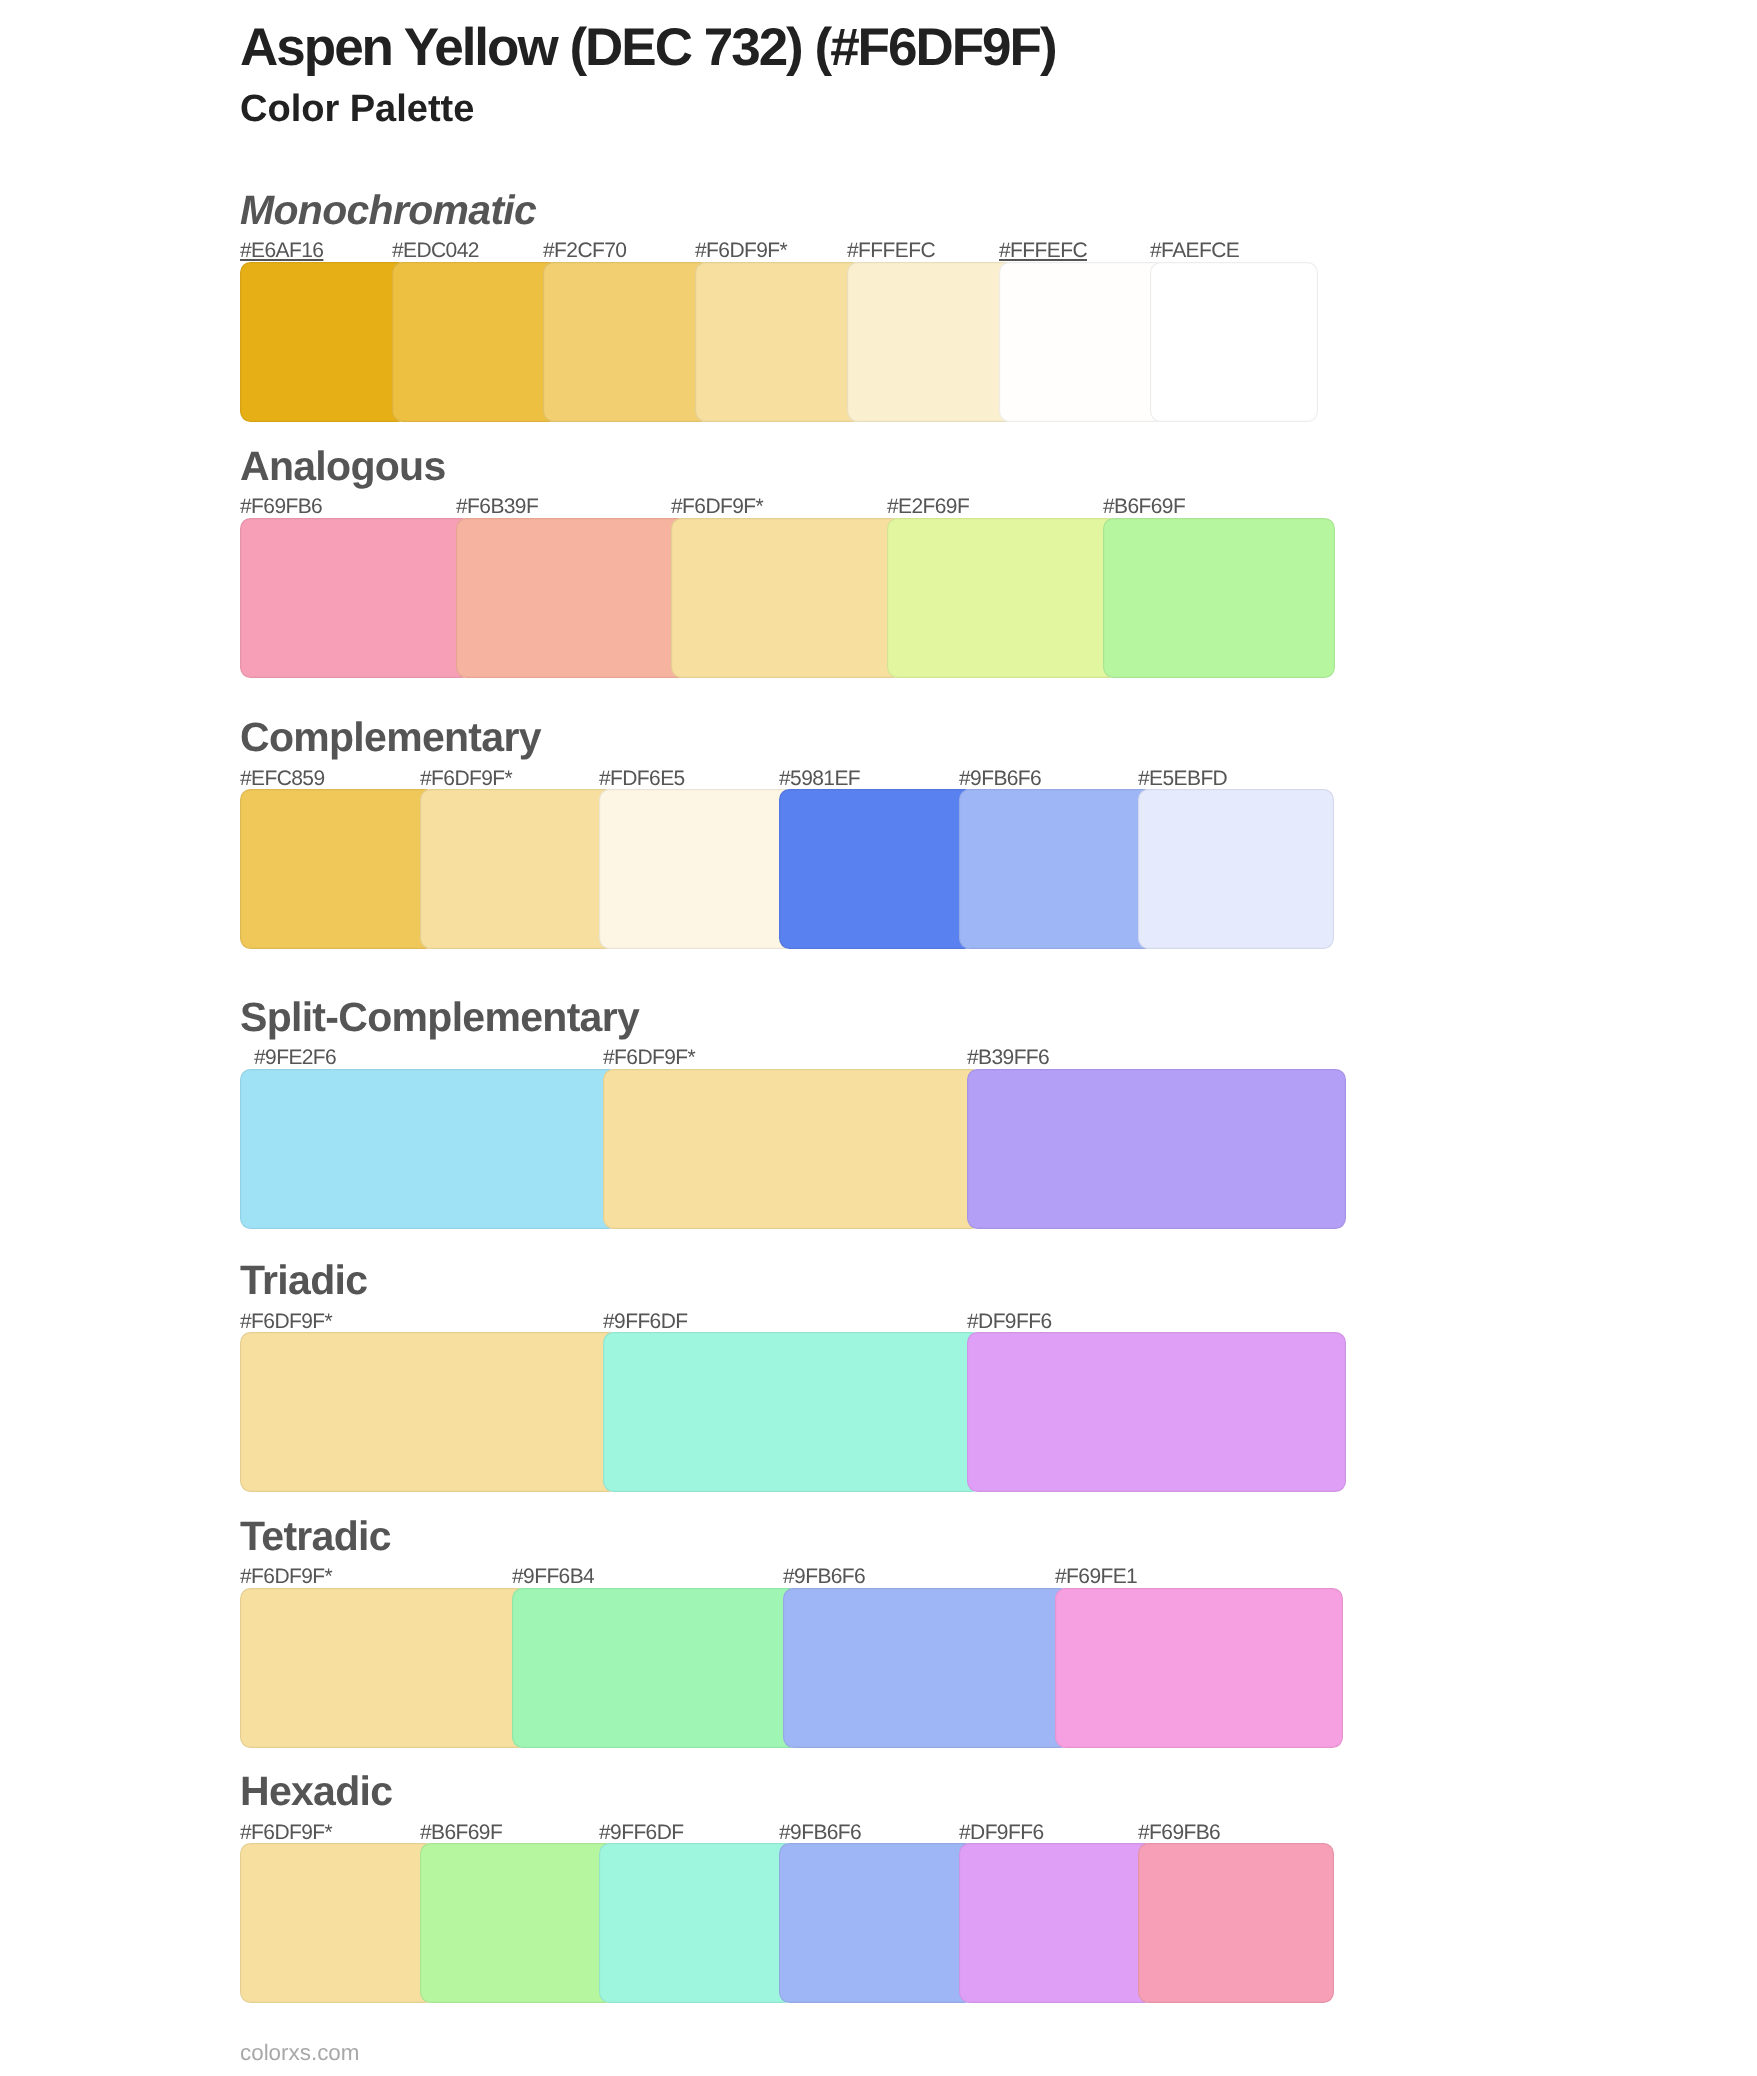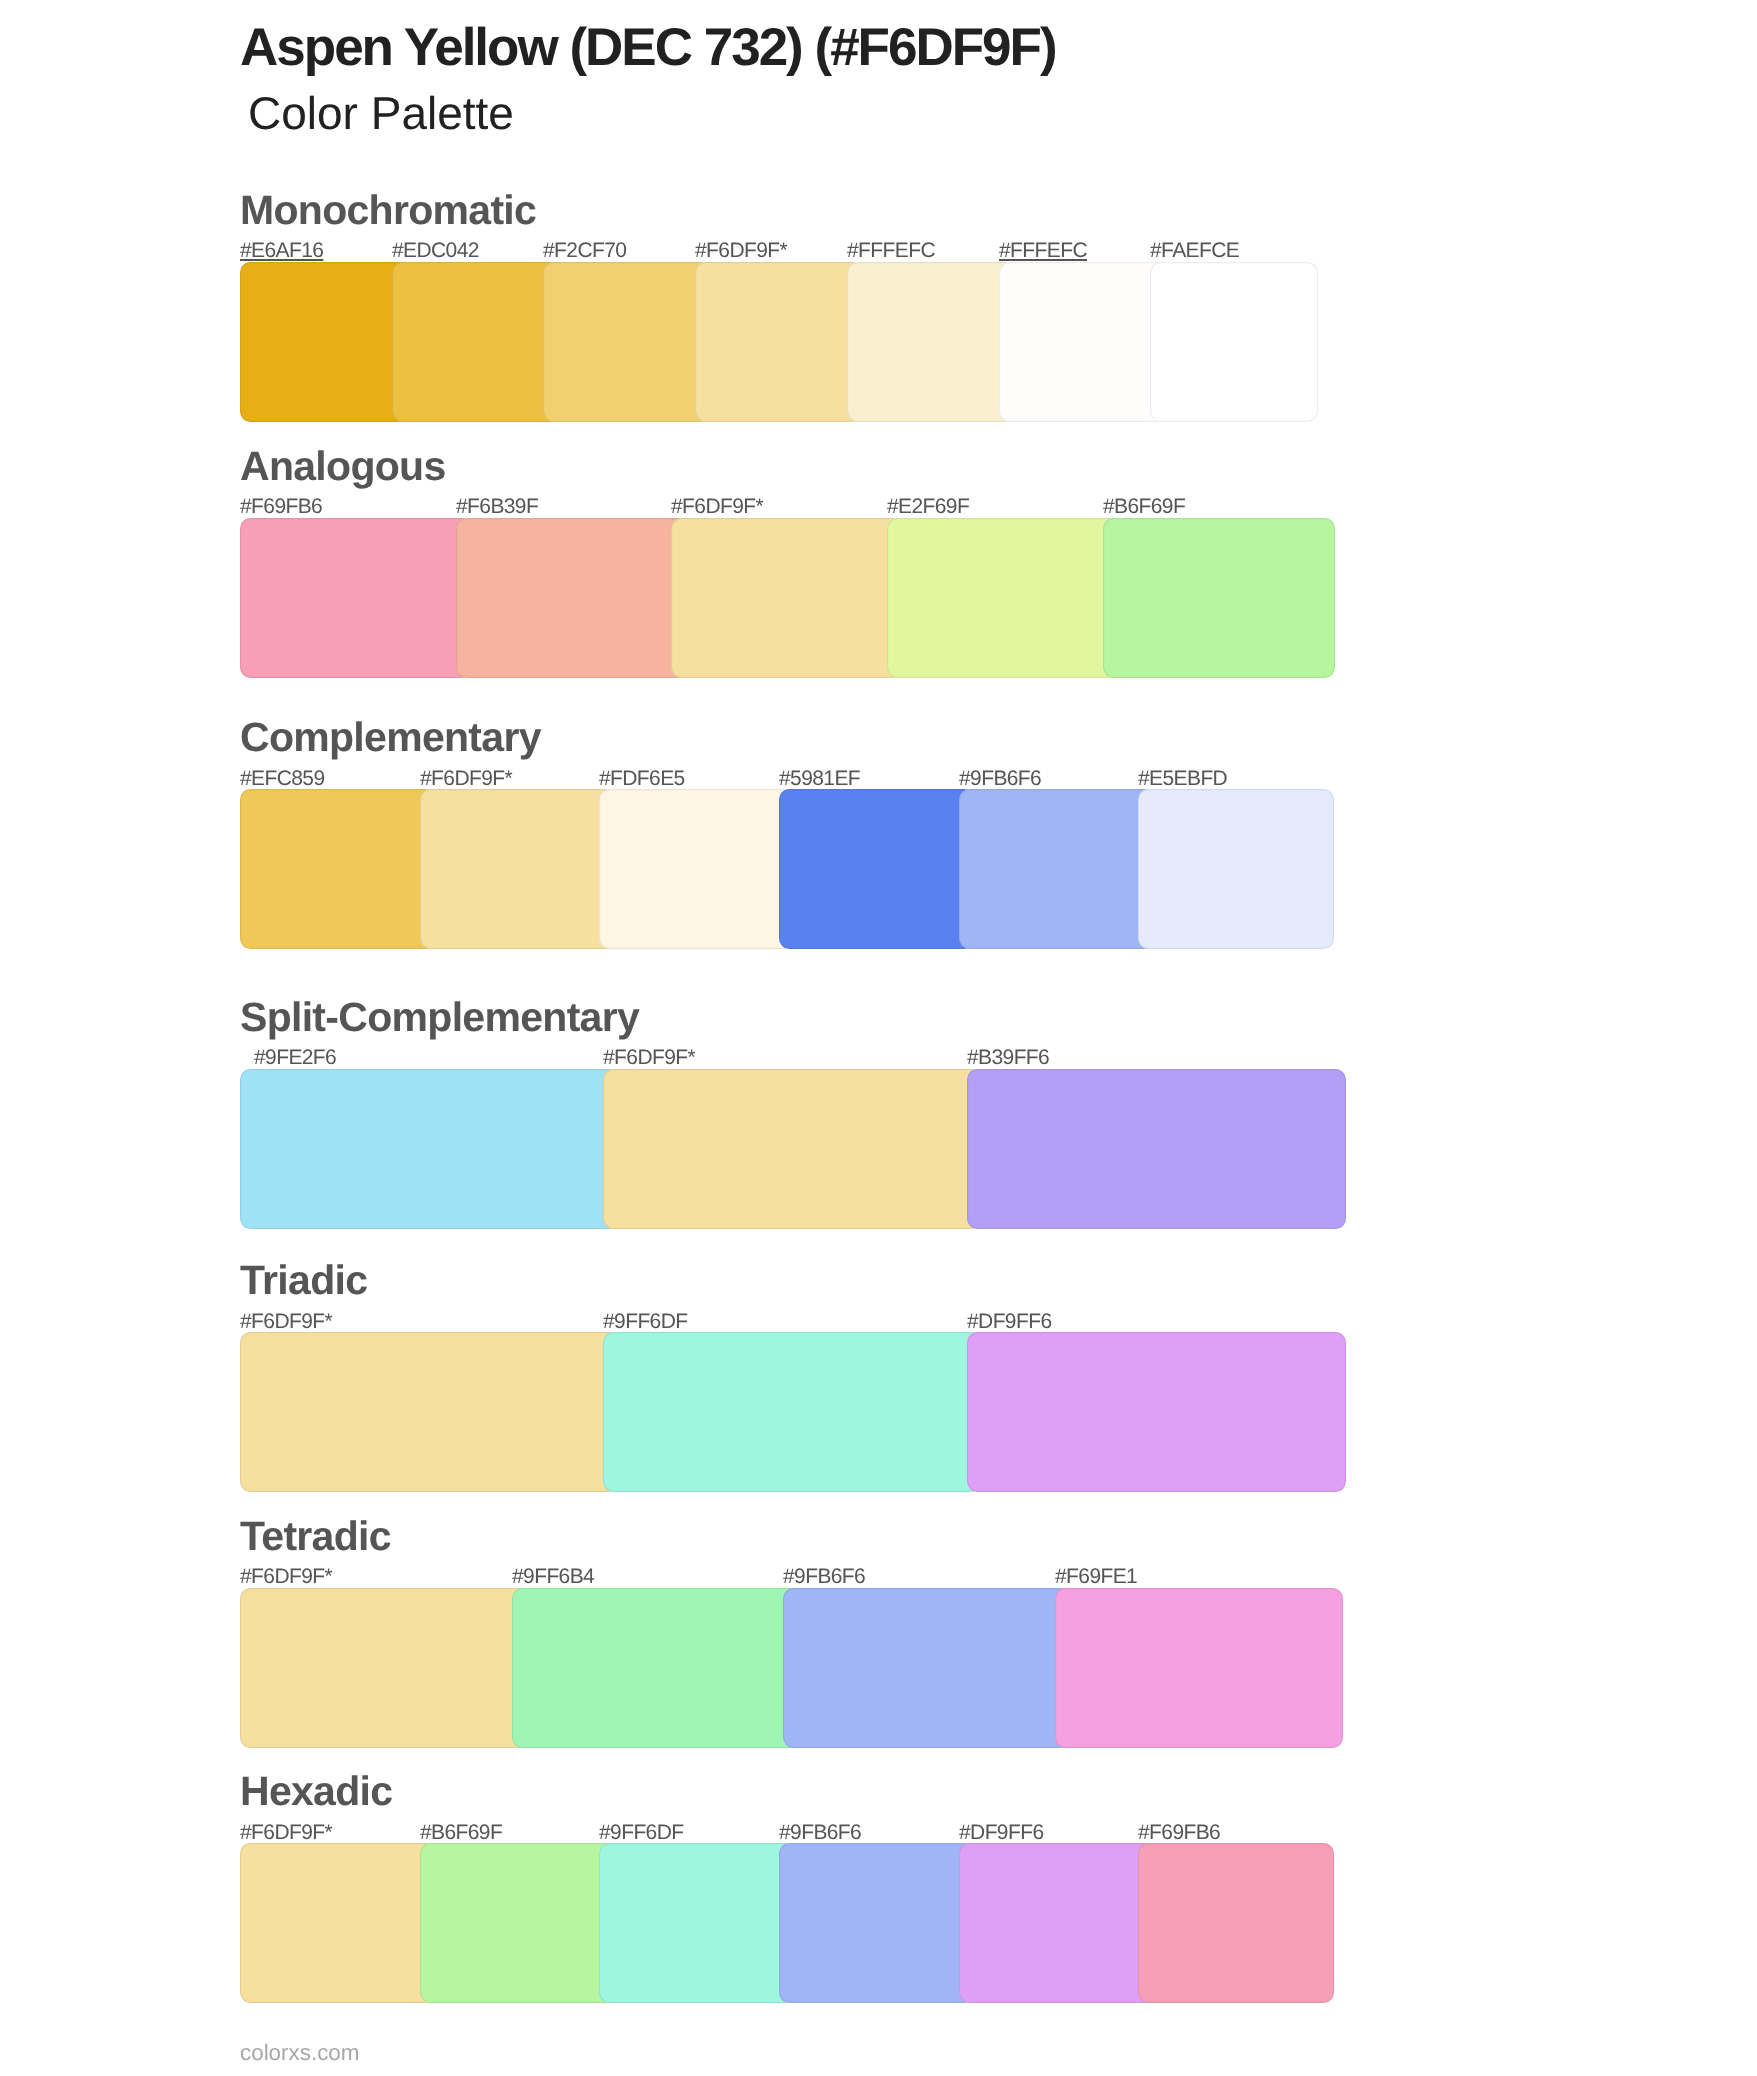--- a/index.html
+++ b/index.html
@@ -26,22 +26,22 @@
   }
   
   .header { position: absolute; left: 240px; top: 0; }
   .title-main {
     position: absolute; left: 0; top: 0; transform: translateZ(0);
     font-size: 53px; font-weight: bold; color: #212121;
     letter-spacing: -2px; white-space: nowrap;
     line-height: 1;
   }
   .title-sub {
-    position: absolute; left: 8px; top: 0; transform: translateZ(0);
-    font-size: 46px; font-weight: normal; color: #212121;
+    position: absolute; left: 0; top: 0; transform: translateZ(0);
+    font-size: 38px; font-weight: bold; color: #212121;
     letter-spacing: 0px; white-space: nowrap;
     line-height: 1;
   }
   
   .section { position: absolute; left: 240px; width: 1078px; }
   .section-title {
     position: absolute; left: 0; transform: translateZ(0);
     font-size: 41px; font-weight: bold; color: #555555;
     letter-spacing: -0.7px; white-space: nowrap; line-height: 1;
   }
@@ -68,21 +68,21 @@
 
 <div class="page">
 
   <div class="header">
     <div class="title-main" id="title-main" style="top: 21px;">Aspen Yellow (DEC 732) (#F6DF9F)</div>
     <div class="title-sub" id="title-sub" style="top: 90px;">Color Palette</div>
   </div>
 
   <div id="sections">
       <div class="section" style="top: 0px;">
-        <div class="section-title" style="top: 190px;">Monochromatic</div>
+        <div class="section-title" style="top: 190px; font-style: italic;">Monochromatic</div>
         <div class="labels" style="top: 240px;">
           <div class="label" style="left: 0px; text-decoration: underline;">#E6AF16</div>
           <div class="label" style="left: 152px;">#EDC042</div>
           <div class="label" style="left: 303px;">#F2CF70</div>
           <div class="label" style="left: 455px;">#F6DF9F*</div>
           <div class="label" style="left: 607px;">#FFFEFC</div>
           <div class="label" style="left: 759px; text-decoration: underline;">#FFFEFC</div>
           <div class="label" style="left: 910px;">#FAEFCE</div>
         </div>
         <div class="swatches" style="top: 262px;">

